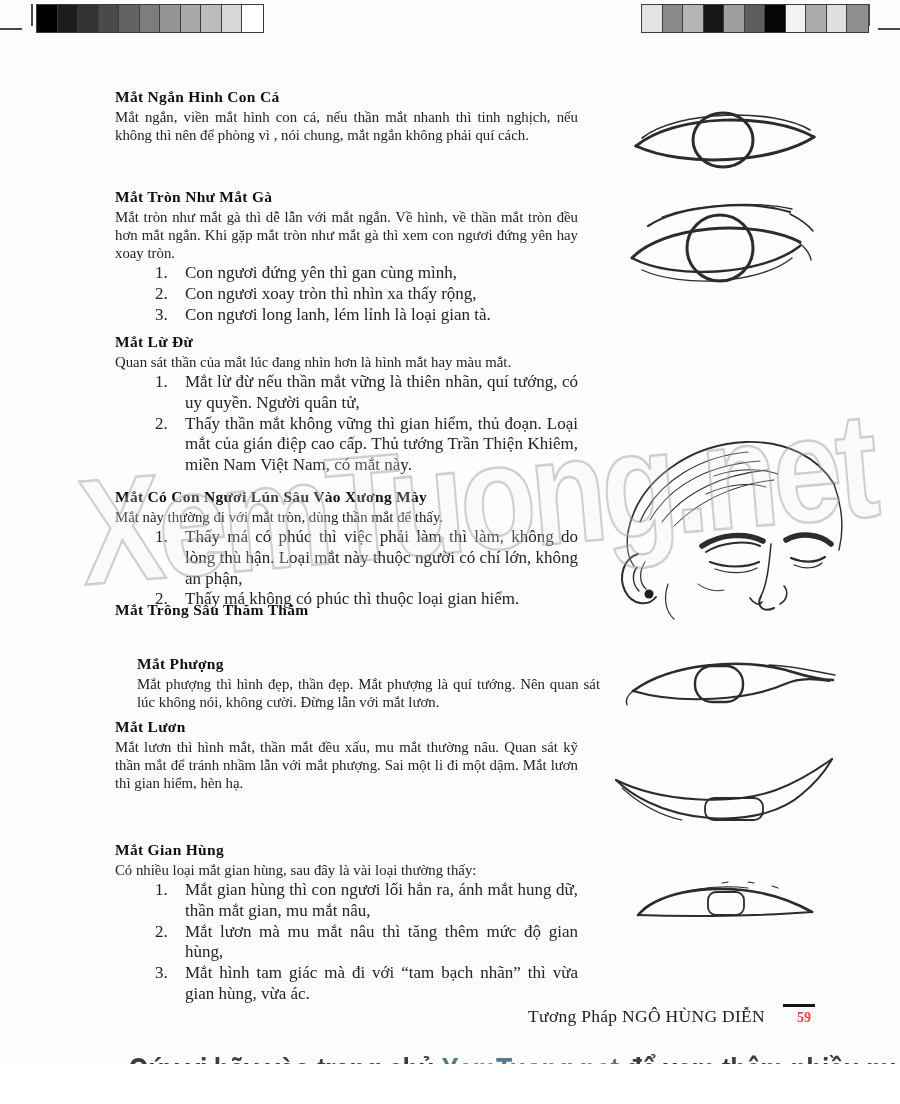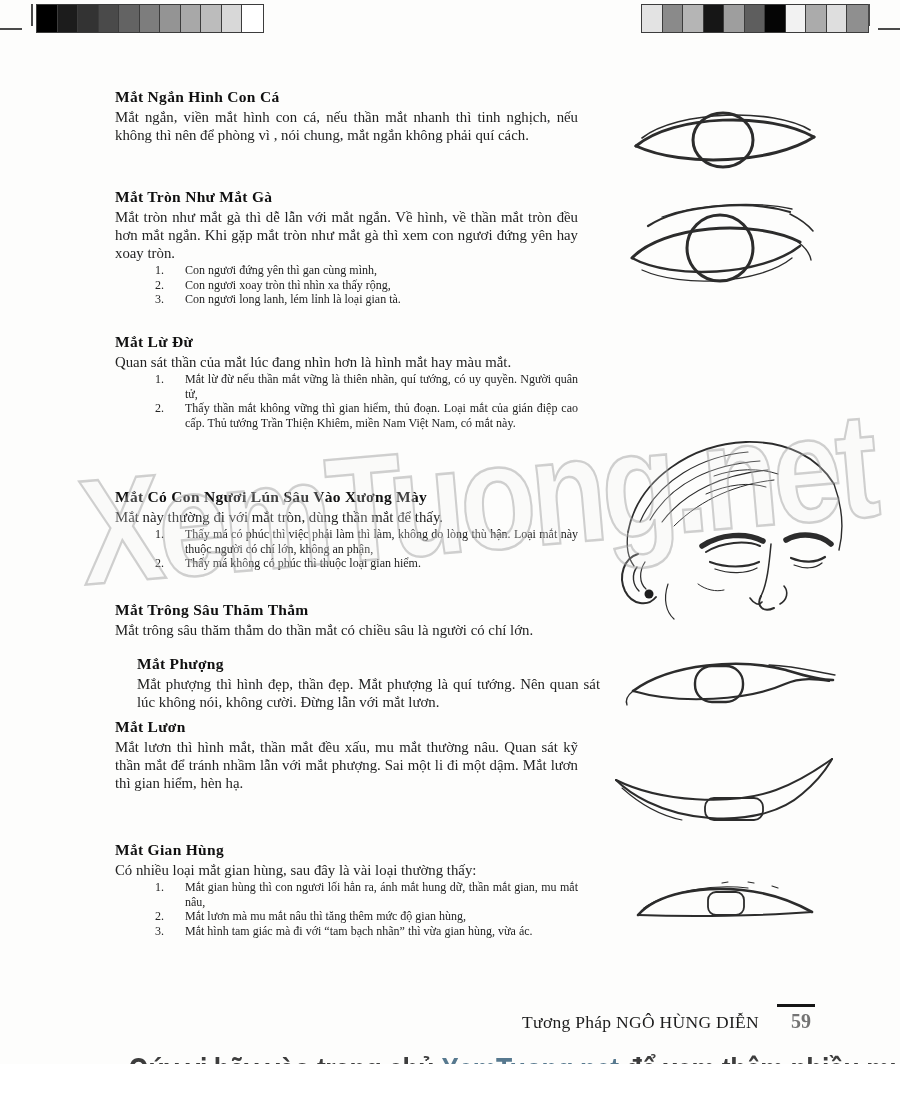--- a/index.html
+++ b/index.html
@@ -23,21 +23,21 @@
   .m-bl-h { left:0;    top:1071px; width:20px; height:2px; }
   .m-bl-v { left:28px; top:1078px; width:2px; height:26px; }
   .m-br-h { left:880px; top:1071px; width:20px; height:2px; }
   .m-br-v { left:870px; top:1078px; width:2px; height:26px; }
 
   
   .section { position:absolute; left:115px; width:463px; }
   .section h3 { font-size:15.5px; font-weight:bold; color:#101010; letter-spacing:0.3px; margin-bottom:2px; }
   .section p { font-size:14.8px; line-height:1.22; text-align:justify; color:#232323; }
   .section ol { list-style:none; counter-reset:li; margin-top:1px; }
-  .section ol li { counter-increment:li; position:relative; padding-left:70px; font-size:12px; line-height:1.22; text-align:justify; color:#232323; }
+  .section ol li { counter-increment:li; position:relative; padding-left:70px; font-size:17px; line-height:1.22; text-align:justify; color:#232323; }
   .section ol li::before { content:counter(li) "."; position:absolute; left:40px; }
   .sec1 { top:88px; }  .sec2 { top:188px; } .sec3 { top:333px; } .sec4 { top:488px; }
   .sec5 { top:601px; } .sec6 { top:655px;margin-left:22px; } .sec7 { top:718px; } .sec8 { top:841px; }
 
   
   .ill { position:absolute; }
   .ill svg { display:block; }
   .ill-fish    { left:628px; top:106px; }
   .ill-round   { left:620px; top:200px; }
   .ill-face    { left:610px; top:434px; }
@@ -48,21 +48,21 @@
   
   .watermark { position:absolute; left:80px; top:458px; z-index:6; white-space:nowrap;
     font-family:"Liberation Sans", sans-serif; font-weight:bold; font-size:150px; line-height:1;
     letter-spacing:-6px; transform:rotate(-5deg) scaleX(0.83); transform-origin:left center;
     color:rgba(242,242,242,0.22); -webkit-text-stroke:2.5px rgba(152,152,152,0.45);
     pointer-events:none; }
 
   
   .footer { position:absolute; top:1004px; left:115px; width:700px; display:flex; justify-content:flex-end; align-items:baseline; gap:18px; }
   .footer .ftitle { font-size:17.5px; color:#1c1c1c; letter-spacing:0.3px; }
-  .footer .fpage { font-weight:bold; font-size:20px; color:#737373; border-top:3px solid #151515; padding:3px 4px 0 14px; }
+  .footer .fpage { font-weight:bold; font-size:14px; color:#ef4444; border-top:3px solid #151515; padding:3px 4px 0 14px; }
 
   
   .banner { position:absolute; top:1050px; left:0; width:900px; text-align:center;
     font-family:"Liberation Sans", sans-serif; font-weight:bold; font-size:34px; color:#3d3d3d; }
   .banner .inner { display:inline-block; white-space:nowrap; transform:scaleX(0.78); transform-origin:center; letter-spacing:-0.5px; }
   .banner .link { color:#57798f; }
 
   .sk { fill:none; stroke:#2c2c2c; stroke-linecap:round; stroke-linejoin:round; }
 </style>
 </head>
@@ -130,21 +130,20 @@
       <section class="section sec4">
         <h3>Mắt Có Con Ngươi  Lún Sâu Vào Xương Mày</h3>
         <p>Mắt này thường đi với mắt tròn, dùng thần mắt để thấy.</p>
         <ol>
           <li>Thấy má có phúc thì việc phải làm thì làm, không do lòng thù hận. Loại mắt này thuộc người có chí lớn, không an phận,</li>
           <li>Thấy má không có phúc thì thuộc loại gian hiểm.</li>
         </ol>
       </section>
       <section class="section sec5">
         <h3>Mắt Trông Sâu Thăm Thẳm</h3>
-        <p>Mắt trông sâu thăm thẳm do thần mắt có chiều sâu là người có chí lớn.</p>
       </section>
       <section class="section sec6">
         <h3>Mắt Phượng</h3>
         <p>Mắt phượng thì  hình đẹp, thần đẹp. Mắt phượng  là quí tướng. Nên quan sát lúc không nói, không cười. Đừng lẫn với mắt lươn.</p>
       </section>
       <section class="section sec7">
         <h3>Mắt Lươn</h3>
         <p>Mắt lươn thì hình mắt, thần mắt đều xấu, mu mắt thường nâu. Quan sát kỹ thần mắt để tránh nhầm lẫn với mắt phượng. Sai một li đi một dậm. Mắt lươn thì gian hiểm, hèn hạ.</p>
       </section>
       <section class="section sec8">

